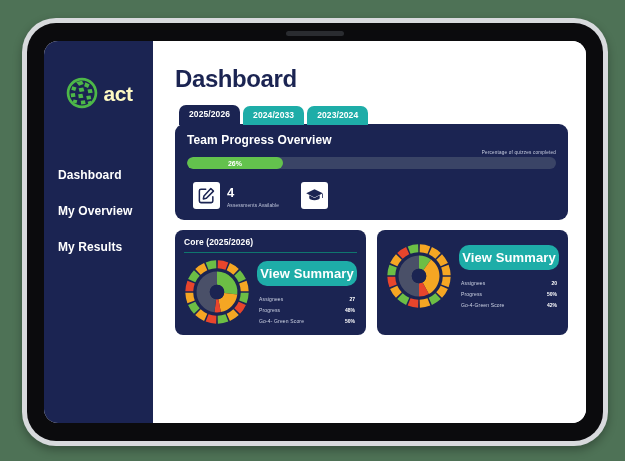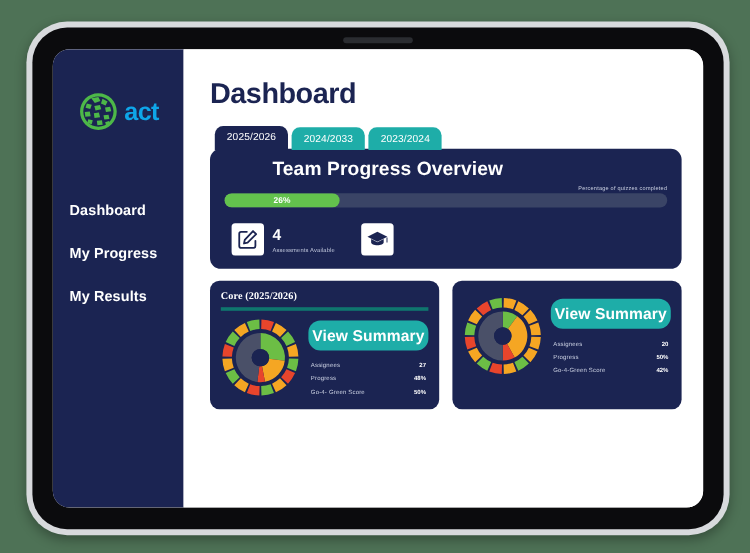--- a/index.html
+++ b/index.html
@@ -70,21 +70,21 @@
   }
   #brand {
     display: flex;
     align-items: center;
     justify-content: center;
     gap: 5px;
     height: 52px;
   }
   #brand-logo { width: 34px; height: 34px; flex: 0 0 34px; }
   #brand-word {
-    color: #0ea5e9;
+    color: #fef9c3;
     font-size: 21px;
     font-weight: bold;
     letter-spacing: -0.5px;
     line-height: 1;
   }
   #nav { margin-top: 38px; }
   .nav-item {
     display: block;
     color: #ffffff;
     font-size: 12px;
@@ -111,44 +111,43 @@
 
   
   #tabs {
     display: flex;
     align-items: flex-end;
     gap: 3px;
     padding-left: 4px;
   }
   .tab {
     font-size: 8.5px;
-    font-weight: normal;
+    font-weight: bold;
     color: #ffffff;
     padding: 4px 10px 5px;
     border-radius: 7px 7px 0 0;
     background: #1eada8;
     cursor: pointer;
     white-space: nowrap;
     letter-spacing: .1px;
   }
   .tab.active { background: #1b2452; padding-bottom: 6px; }
 
   
   #overview {
     background: #1b2452;
     border-radius: 9px;
     padding: 9px 12px 11px;
     margin-top: -1px;
   }
   #overview-title {
     color: #ffffff;
-    font-size: 16px;
+    font-size: 12px;
     font-weight: bold;
     letter-spacing: .1px;
-    margin-left: 40px;
   }
   #progress-caption {
     text-align: right;
     color: #c9cfe0;
     font-size: 4.6px;
     margin-top: 3px;
     letter-spacing: .2px;
   }
   #progress-track {
     position: relative;
@@ -213,23 +212,22 @@
     flex: 1 1 0;
     background: #1b2452;
     border-radius: 8px;
     padding: 7px 9px 9px;
   }
   .card-title {
     color: #ffffff;
     font-size: 8.5px;
     font-weight: bold;
     padding-bottom: 5px;
-    border-bottom: 3px solid #0f766e;
+    border-bottom: 1px solid #0f766e;
     letter-spacing: .1px;
-    font-family: Liberation Serif, serif;
   }
   .card-body {
     display: flex;
     align-items: flex-start;
     gap: 7px;
     margin-top: 6px;
   }
   .donut { width: 66px; height: 66px; flex: 0 0 66px; }
   .card-right { flex: 1; padding-top: 2px; }
   .summary-btn {
@@ -285,21 +283,21 @@
                   <path d="M18.5 29 L23.5 28.6 L24.2 33 L19 33.4 Z"></path>
                   <path d="M26.6 30.4 L30.4 29.2 L31.4 32 L27.6 33.4 Z"></path>
                 </g>
               </svg>
             </span>
             <span id="brand-word">act</span>
           </div>
 
           <div id="nav">
             <a class="nav-item">Dashboard</a>
-            <a class="nav-item">My Progress</a>
+            <a class="nav-item">My Overview</a>
             <a class="nav-item">My Results</a>
           </div>
         </nav>
 
         <main id="main">
 
           <h1 id="page-title">Dashboard</h1>
 
           <div id="tabs">
             <div class="tab active">2025/2026</div>

